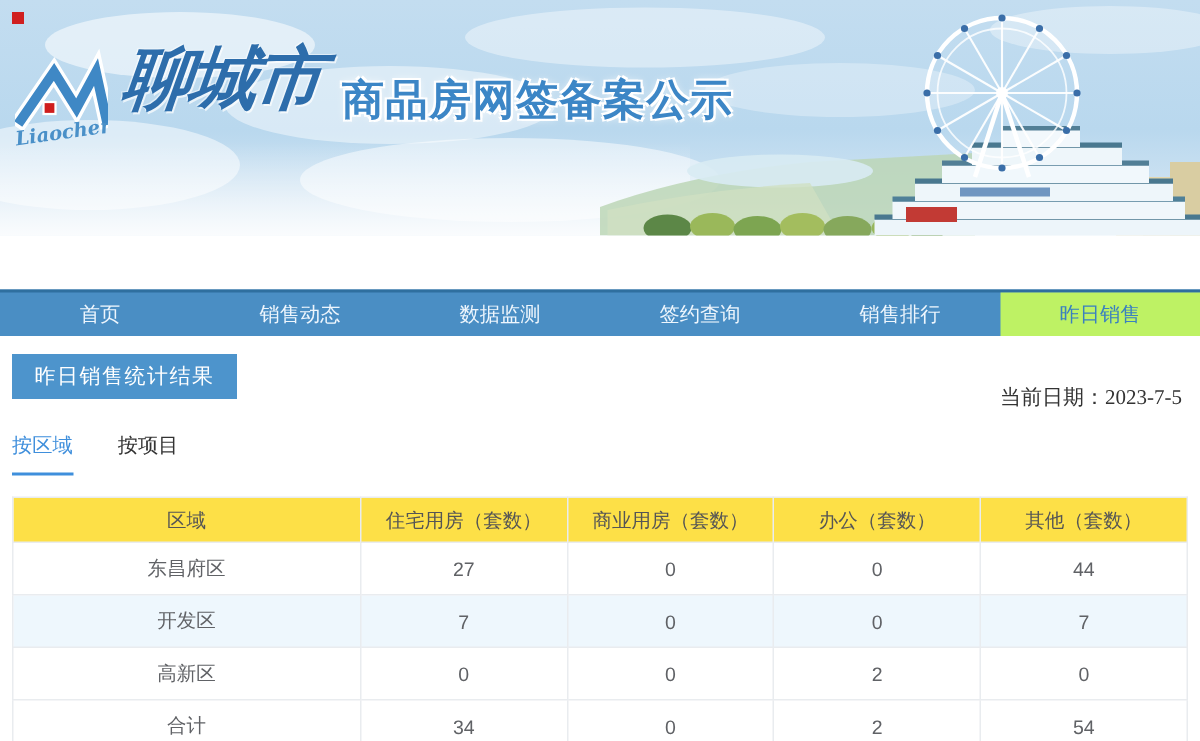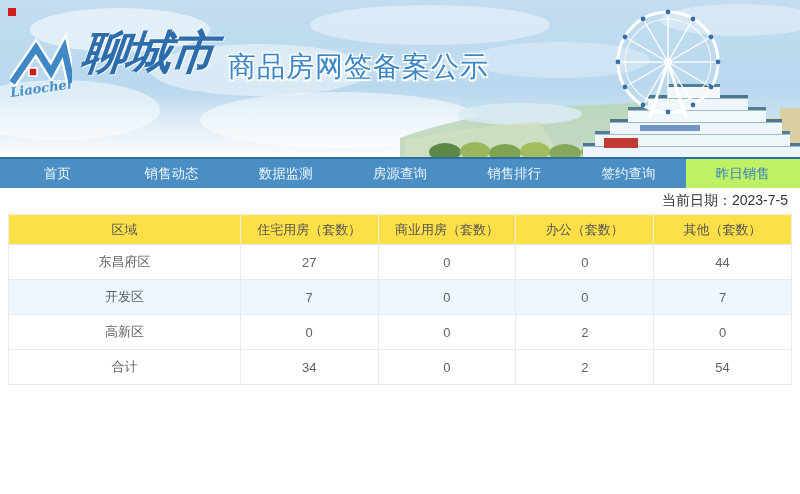--- a/index.html
+++ b/index.html
@@ -16,41 +16,41 @@
   .city-name {
     margin-left:10px; margin-top:2px;
     font-family:"DejaVu Serif","Liberation Serif",serif;
     font-weight:bold; font-style:italic;
     font-size:46px; line-height:1.15; letter-spacing:-2px;
     color:#2d6dab; transform:skewX(-6deg);
     text-shadow:1px 1px 0 rgba(255,255,255,.7), -1px -1px 0 rgba(255,255,255,.5);
   }
   .site-title {
     margin-left:14px; margin-top:24px;
-    font-size:28px; font-weight:normal; letter-spacing:1px;
+    font-size:28px; font-weight:bold; letter-spacing:1px;
     color:#3c86c6;
     text-shadow:-1.5px -1.5px 0 #fff, 1.5px -1.5px 0 #fff, -1.5px 1.5px 0 #fff,
                  1.5px 1.5px 0 #fff, 0 0 6px rgba(255,255,255,.9);
   }
 
   
-  .main-nav { display:flex; width:800px; height:31px; background:#4a8ec4; border-top:2px solid #2f6f9f; }
+  .main-nav { display:flex; width:800px; height:31px; background:#4a8ec4; border-top:2px solid #2f6f9f;margin-top:36px; }
   .nav-item {
     flex:1 1 0; display:flex; align-items:center; justify-content:center;
     font-size:13.5px; color:#eef6fd; text-decoration:none; cursor:pointer;
   }
   .nav-item.active { background:#bef264; color:#3a80c0; }
 
   
   .content { position:relative; width:800px; padding:12px 8px 0 8px; background:#fff; }
   .section-badge {
     display:inline-block; background:#4d94cc; color:#fff;
     font-size:14px; padding:6px 15px; letter-spacing:1px;
   }
-  .current-date { position:absolute; right:12px; top:4px; font-size:14px; color:#333; }
+  .current-date { position:absolute; right:12px; top:32px; font-size:14px; color:#333;font-family:Liberation Serif, serif; }
 
   .view-tabs { display:flex; gap:30px; margin-top:22px; padding-left:0; }
   .view-tab { font-size:13.5px; color:#333; padding-bottom:9px; cursor:pointer;
               border-bottom:2.5px solid transparent; }
   .view-tab.active { color:#3f8fdc; border-bottom-color:#3f8fdc; }
 
   
   table.stats { width:100%; margin-top:14px; border-collapse:collapse; table-layout:fixed;
                 font-size:13px; color:#606266; }
   table.stats th, table.stats td {
@@ -182,29 +182,33 @@
     </svg>
     <div class="city-name">聊城市</div>
     <div class="site-title">商品房网签备案公示</div>
   </div>
 </div>
 
 <nav class="main-nav">
   <a class="nav-item">首页</a>
   <a class="nav-item">销售动态</a>
   <a class="nav-item">数据监测</a>
-  <a class="nav-item">房源查询</a>
+  <a class="nav-item">签约查询</a>
   <a class="nav-item">销售排行</a>
-  <a class="nav-item">签约查询</a>
   <a class="nav-item active">昨日销售</a>
 </nav>
 
 <div class="content">
+  <div class="section-badge">昨日销售统计结果</div>
   <div class="current-date">当前日期：2023-7-5</div>
 
+  <div class="view-tabs">
+    <div class="view-tab active">按区域</div>
+    <div class="view-tab">按项目</div>
+  </div>
 
   <table class="stats">
     <colgroup>
       <col class="col-region">
         <col class="col-num">
         <col class="col-num">
       <col class="col-num">
         <col class="col-num">
     </colgroup>
     <thead>

